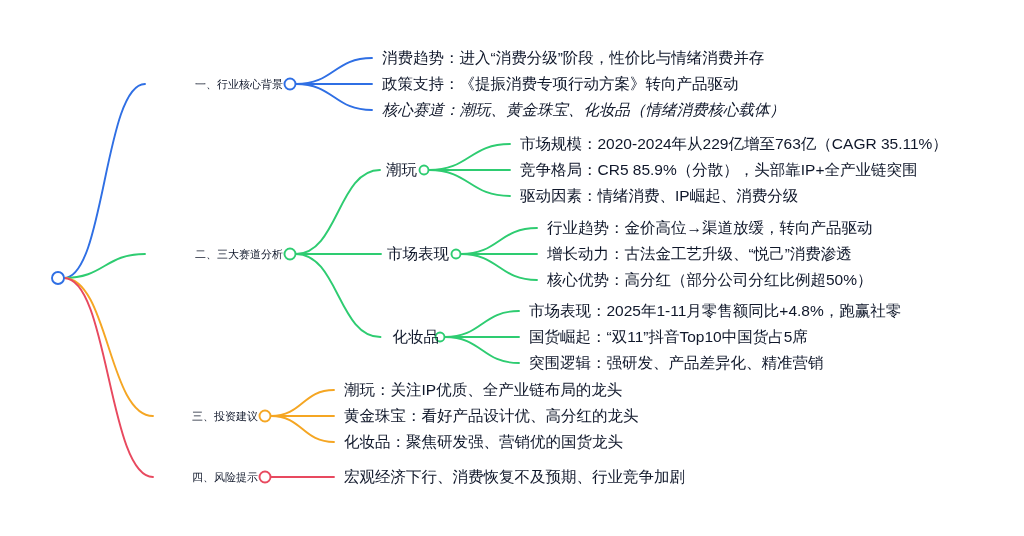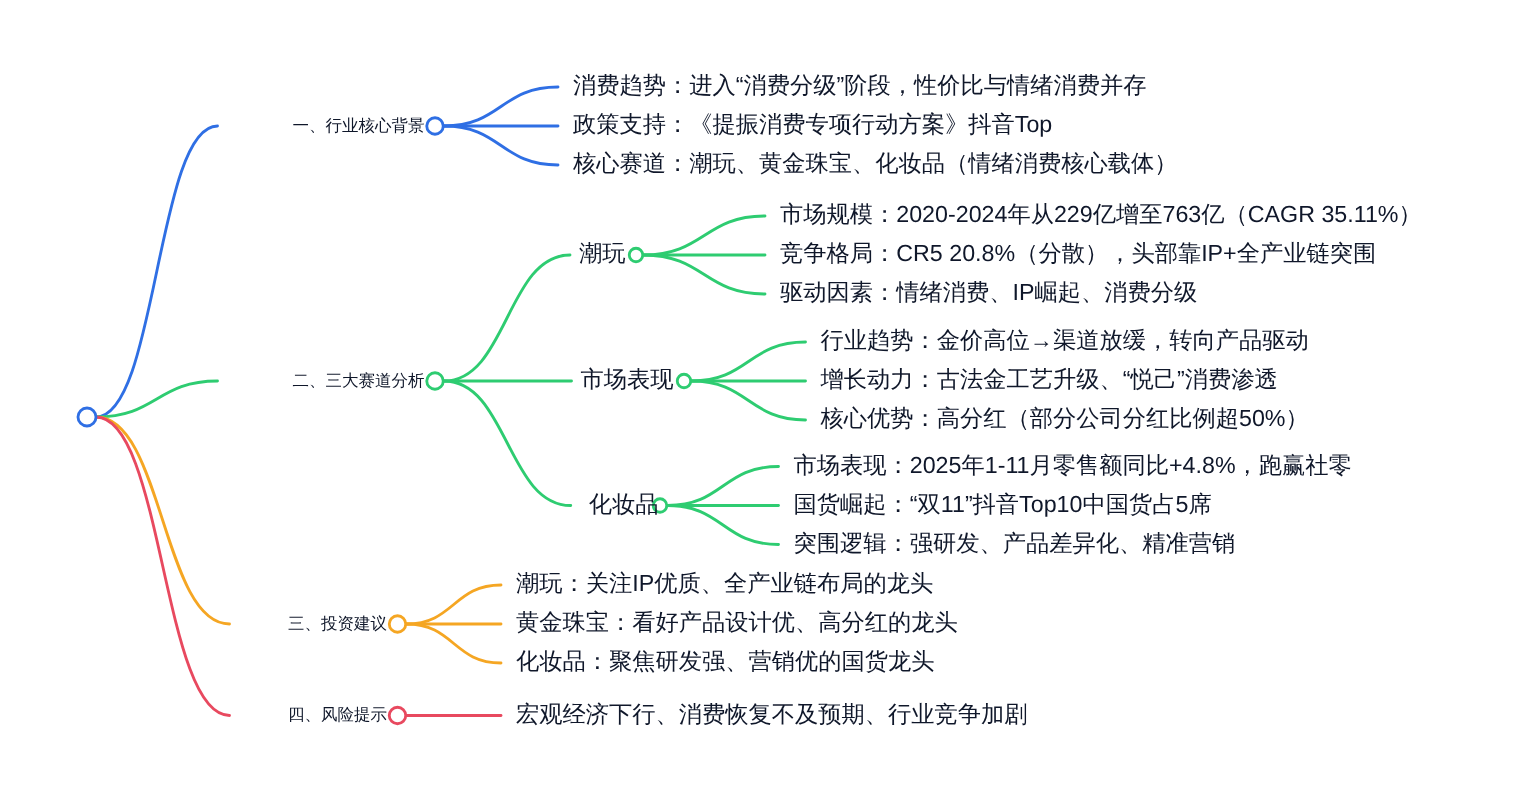--- a/index.html
+++ b/index.html
@@ -84,26 +84,26 @@
       <path d="M 271 416 C 302.5 416, 302.5 416, 334 416" class="edge" stroke="#f5a623"></path>
       <path d="M 271 416 C 302.5 416, 302.5 442, 334 442" class="edge" stroke="#f5a623"></path>
       <path d="M 64 278 C 108.5 278, 108.5 477, 153 477" class="edge" stroke="#e8495f"></path>
       <circle cx="265" cy="477" r="5.5" class="node-dot" stroke="#e8495f"></circle>
       <path d="M 271 477 C 302.5 477, 302.5 477, 334 477" class="edge" stroke="#e8495f"></path>
       <circle cx="58" cy="278" r="6" class="node-dot" stroke="#2f6fe4"></circle>
     </svg>
   <div id="label-layer">
       <div class="node-label lvl1 anchor-right" style="left: 283px; top: 84px;">一、行业核心背景</div>
       <div class="node-label lvl3" style="left: 382px; top: 58px;">消费趋势：进入“消费分级”阶段，性价比与情绪消费并存</div>
-      <div class="node-label lvl3" style="left: 382px; top: 84px;">政策支持：《提振消费专项行动方案》抖音Top</div>
-      <div class="node-label lvl3" style="left: 382px; top: 110px;">核心赛道：潮玩、黄金珠宝、化妆品（情绪消费核心载体）</div>
+      <div class="node-label lvl3" style="left: 382px; top: 84px;">政策支持：《提振消费专项行动方案》转向产品驱动</div>
+      <div class="node-label lvl3" style="left: 382px; top: 110px; font-style: italic;">核心赛道：潮玩、黄金珠宝、化妆品（情绪消费核心载体）</div>
       <div class="node-label lvl1 anchor-right" style="left: 283px; top: 254px;">二、三大赛道分析</div>
       <div class="node-label lvl2 anchor-right" style="left: 417px; top: 170px;">潮玩</div>
       <div class="node-label lvl3" style="left: 520px; top: 144px;">市场规模：2020-2024年从229亿增至763亿（CAGR 35.11%）</div>
-      <div class="node-label lvl3" style="left: 520px; top: 170px;">竞争格局：CR5 20.8%（分散），头部靠IP+全产业链突围</div>
+      <div class="node-label lvl3" style="left: 520px; top: 170px;">竞争格局：CR5 85.9%（分散），头部靠IP+全产业链突围</div>
       <div class="node-label lvl3" style="left: 520px; top: 196px;">驱动因素：情绪消费、IP崛起、消费分级</div>
       <div class="node-label lvl2 anchor-right" style="left: 449px; top: 254px;">市场表现</div>
       <div class="node-label lvl3" style="left: 547px; top: 228px;">行业趋势：金价高位→渠道放缓，转向产品驱动</div>
       <div class="node-label lvl3" style="left: 547px; top: 254px;">增长动力：古法金工艺升级、“悦己”消费渗透</div>
       <div class="node-label lvl3" style="left: 547px; top: 280px;">核心优势：高分红（部分公司分红比例超50%）</div>
       <div class="node-label lvl2 anchor-right" style="left: 439px; top: 337px;">化妆品</div>
       <div class="node-label lvl3" style="left: 529px; top: 311px;">市场表现：2025年1-11月零售额同比+4.8%，跑赢社零</div>
       <div class="node-label lvl3" style="left: 529px; top: 337px;">国货崛起：“双11”抖音Top10中国货占5席</div>
       <div class="node-label lvl3" style="left: 529px; top: 363px; text-align: center;">突围逻辑：强研发、产品差异化、精准营销</div>
       <div class="node-label lvl1 anchor-right" style="left: 258px; top: 416px;">三、投资建议</div>

